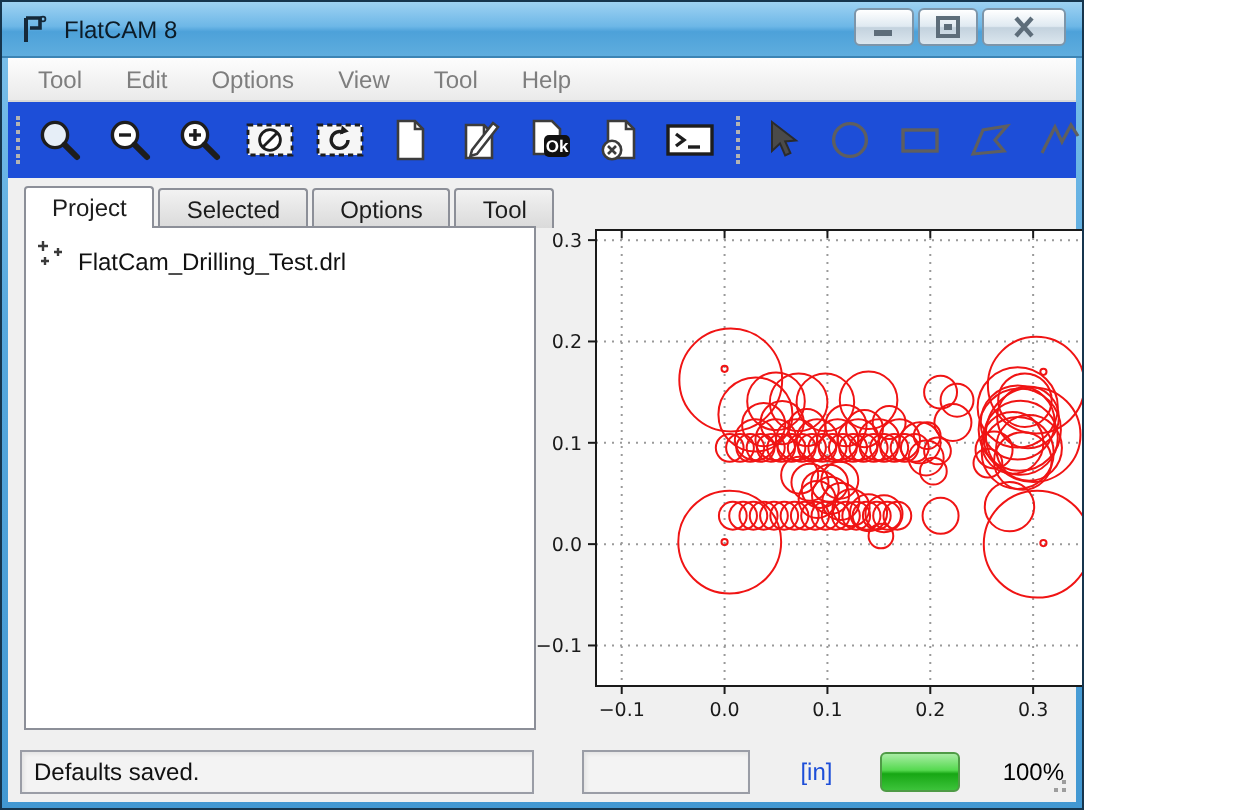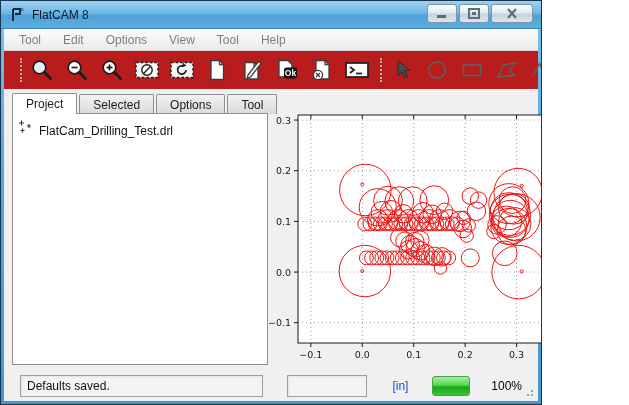--- a/index.html
+++ b/index.html
@@ -19,38 +19,38 @@
   .winbtn{width:30px;height:19px;border:1px solid #7d95a9;border-radius:3px;
     background:linear-gradient(180deg,#ffffff 0%,#dfe9f1 48%,#c3d2de 52%,#dbe6ee 100%);
     display:flex;align-items:center;justify-content:center;}
   .winbtn.close{width:42px;}
   
   .content{position:absolute;left:3px;right:3px;top:28px;bottom:3px;background:#f0f0f0;
     display:flex;flex-direction:column;}
   .menubar{height:22px;background:linear-gradient(180deg,#fdfdfd,#eaeaea);
     border-bottom:1px solid #d8d8d8;display:flex;align-items:center;padding-left:4px;}
   .menu-item{font-size:12px;color:#7e7e7e;padding:3px 11px;}
-  .toolbar{height:38px;display:flex;align-items:center;background:#b91c1c;padding-left:14px;}
+  .toolbar{height:38px;display:flex;align-items:center;background:#1d4ed8;padding-left:2px;}
   .tb-handle{width:4px;height:24px;border-left:2px dotted #b3b3b3;margin:0 6px 0 2px;}
   .tb-group{display:flex;align-items:center;gap:8px;}
   .tb-btn{width:27px;height:27px;display:flex;align-items:center;justify-content:center;}
   
   .main{flex:1;position:relative;}
   .left-col{position:absolute;left:8px;top:4px;width:256px;bottom:6px;display:flex;flex-direction:column;}
   .tabbar{height:21px;display:flex;align-items:flex-end;justify-content:space-between;}
   .tab{height:20px;padding:0 13px;display:flex;align-items:center;font-size:12px;color:#1c1c1c;
     background:linear-gradient(180deg,#f2f2f2,#dadada);border:1px solid #8c8f98;border-bottom:none;
     border-radius:2px 2px 0 0;margin-right:2px;}
   .tab.active{height:21px;background:#fff;position:relative;z-index:2;}
   .tree-panel{flex:1;background:#ffffff;border:1px solid #8c8f98;margin-top:-1px;padding:5px 4px;}
   .tree-item{display:flex;align-items:flex-end;gap:6px;font-size:12px;color:#111;}
   .plot-panel{position:absolute;left:258px;top:0;right:0;bottom:0;}
   .plot-panel svg{position:absolute;left:0;top:9px;}
   
-  .statusbar{height:30px;display:flex;align-items:center;padding:0 16px;gap:21px;background:#f0f0f0;}
+  .statusbar{height:30px;display:flex;align-items:center;padding:0 6px;gap:21px;background:#f0f0f0;}
   .sb-panel{height:22px;border:1px solid #9a9da6;background:#f3f3f3;
     box-shadow:inset 1px 1px 2px rgba(0,0,0,0.07);display:flex;align-items:center;
     font-size:12px;color:#111;padding:0 6px;}
   .sb-msg{width:352px;}
   .sb-extra{width:112px;margin-left:3px;}
   .sb-units{font-size:12px;color:#1d4ed8;margin-left:4px;}
   .progress{width:55px;height:20px;border:1px solid #4f9b46;border-radius:3px;margin-left:3px;
     background:linear-gradient(180deg,#a8eda4 0%,#55d94f 45%,#17a714 55%,#3cc33a 100%);}
   .sb-pct{font-size:12px;color:#000000;}
   .grip{position:absolute;right:5px;bottom:5px;width:10px;height:10px;}

